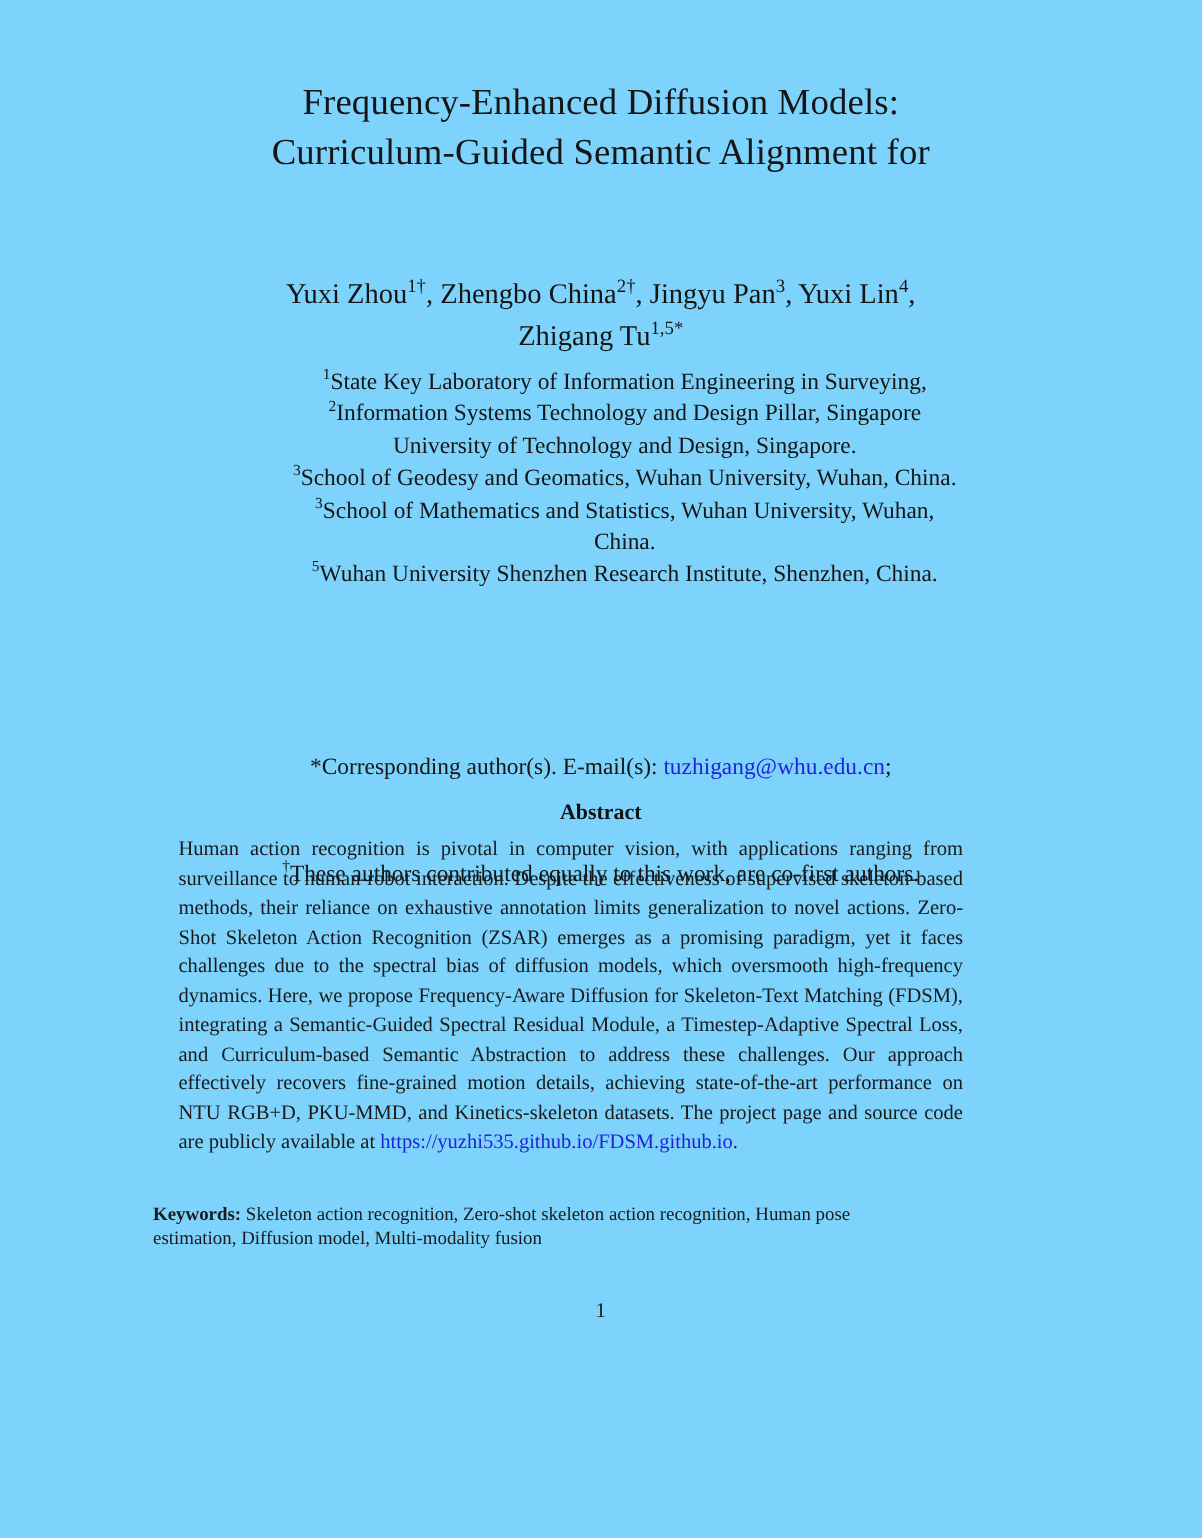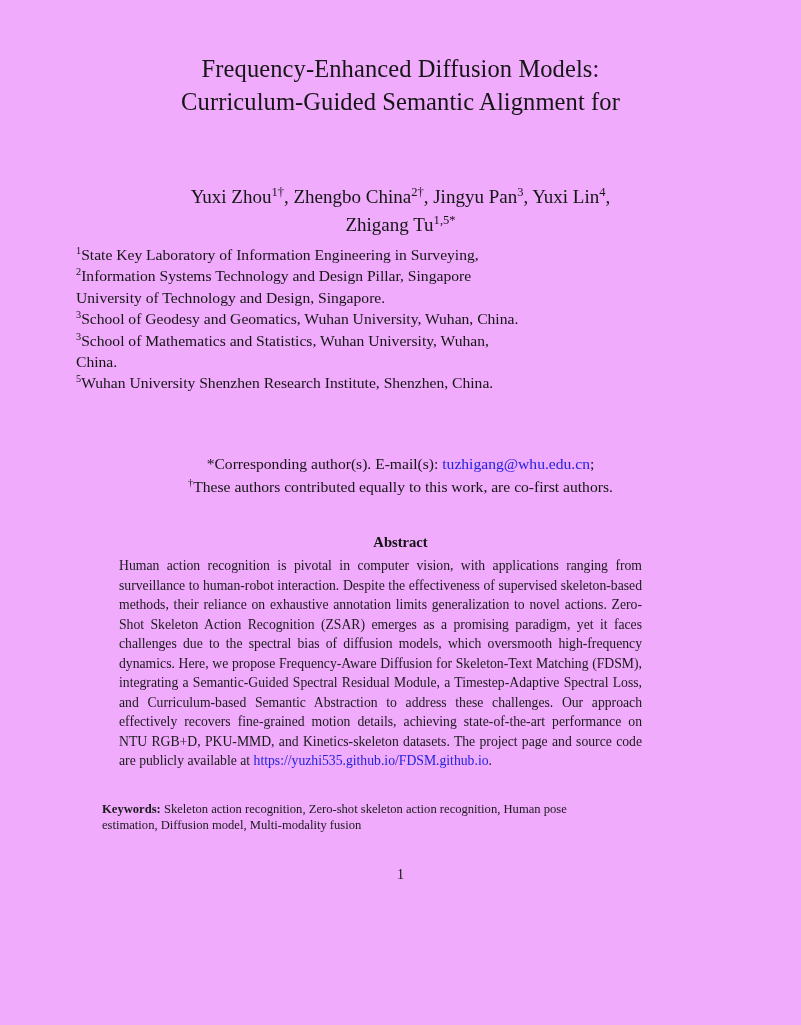--- a/index.html
+++ b/index.html
@@ -14,21 +14,21 @@
     font-family: "Liberation Serif", "DejaVu Serif", serif;
     color: #1a1a1a;
     overflow: hidden;
   }
 
   .page {
     position: absolute;
     top: 0; left: 0;
     width: 801px;
     height: 1025px;
-    background: #f0abfc;
+    background: #7dd3fc;
   }
 
   
   .title-block {
     position: absolute;
     top: 52px;
     left: 100px;
     width: 601px;
     text-align: center;
   }
@@ -55,41 +55,43 @@
   sup, .sup {
     font-size: 0.66em;
     vertical-align: super;
     line-height: 0;
   }
 
   
   .affiliations-block {
     position: absolute;
     top: 244px;
-    left: 76px;
+    left: 96px;
     width: 641px;
+    text-align: center;
   }
   .affil-line {
     font-size: 15.6px;
     line-height: 21.4px;
     color: #151515;
   }
 
   
   .footnotes-block {
     position: absolute;
     top: 453px;
     left: 80px;
     width: 641px;
     text-align: center;
   }
   .footnote-line {
     font-size: 15.6px;
     line-height: 22.5px;
     color: #151515;
+    margin-top: 48px;
   }
 
   a.link, .link {
     color: #2222dd;
     text-decoration: none;
   }
 
   
   .abstract-heading {
     position: absolute;

